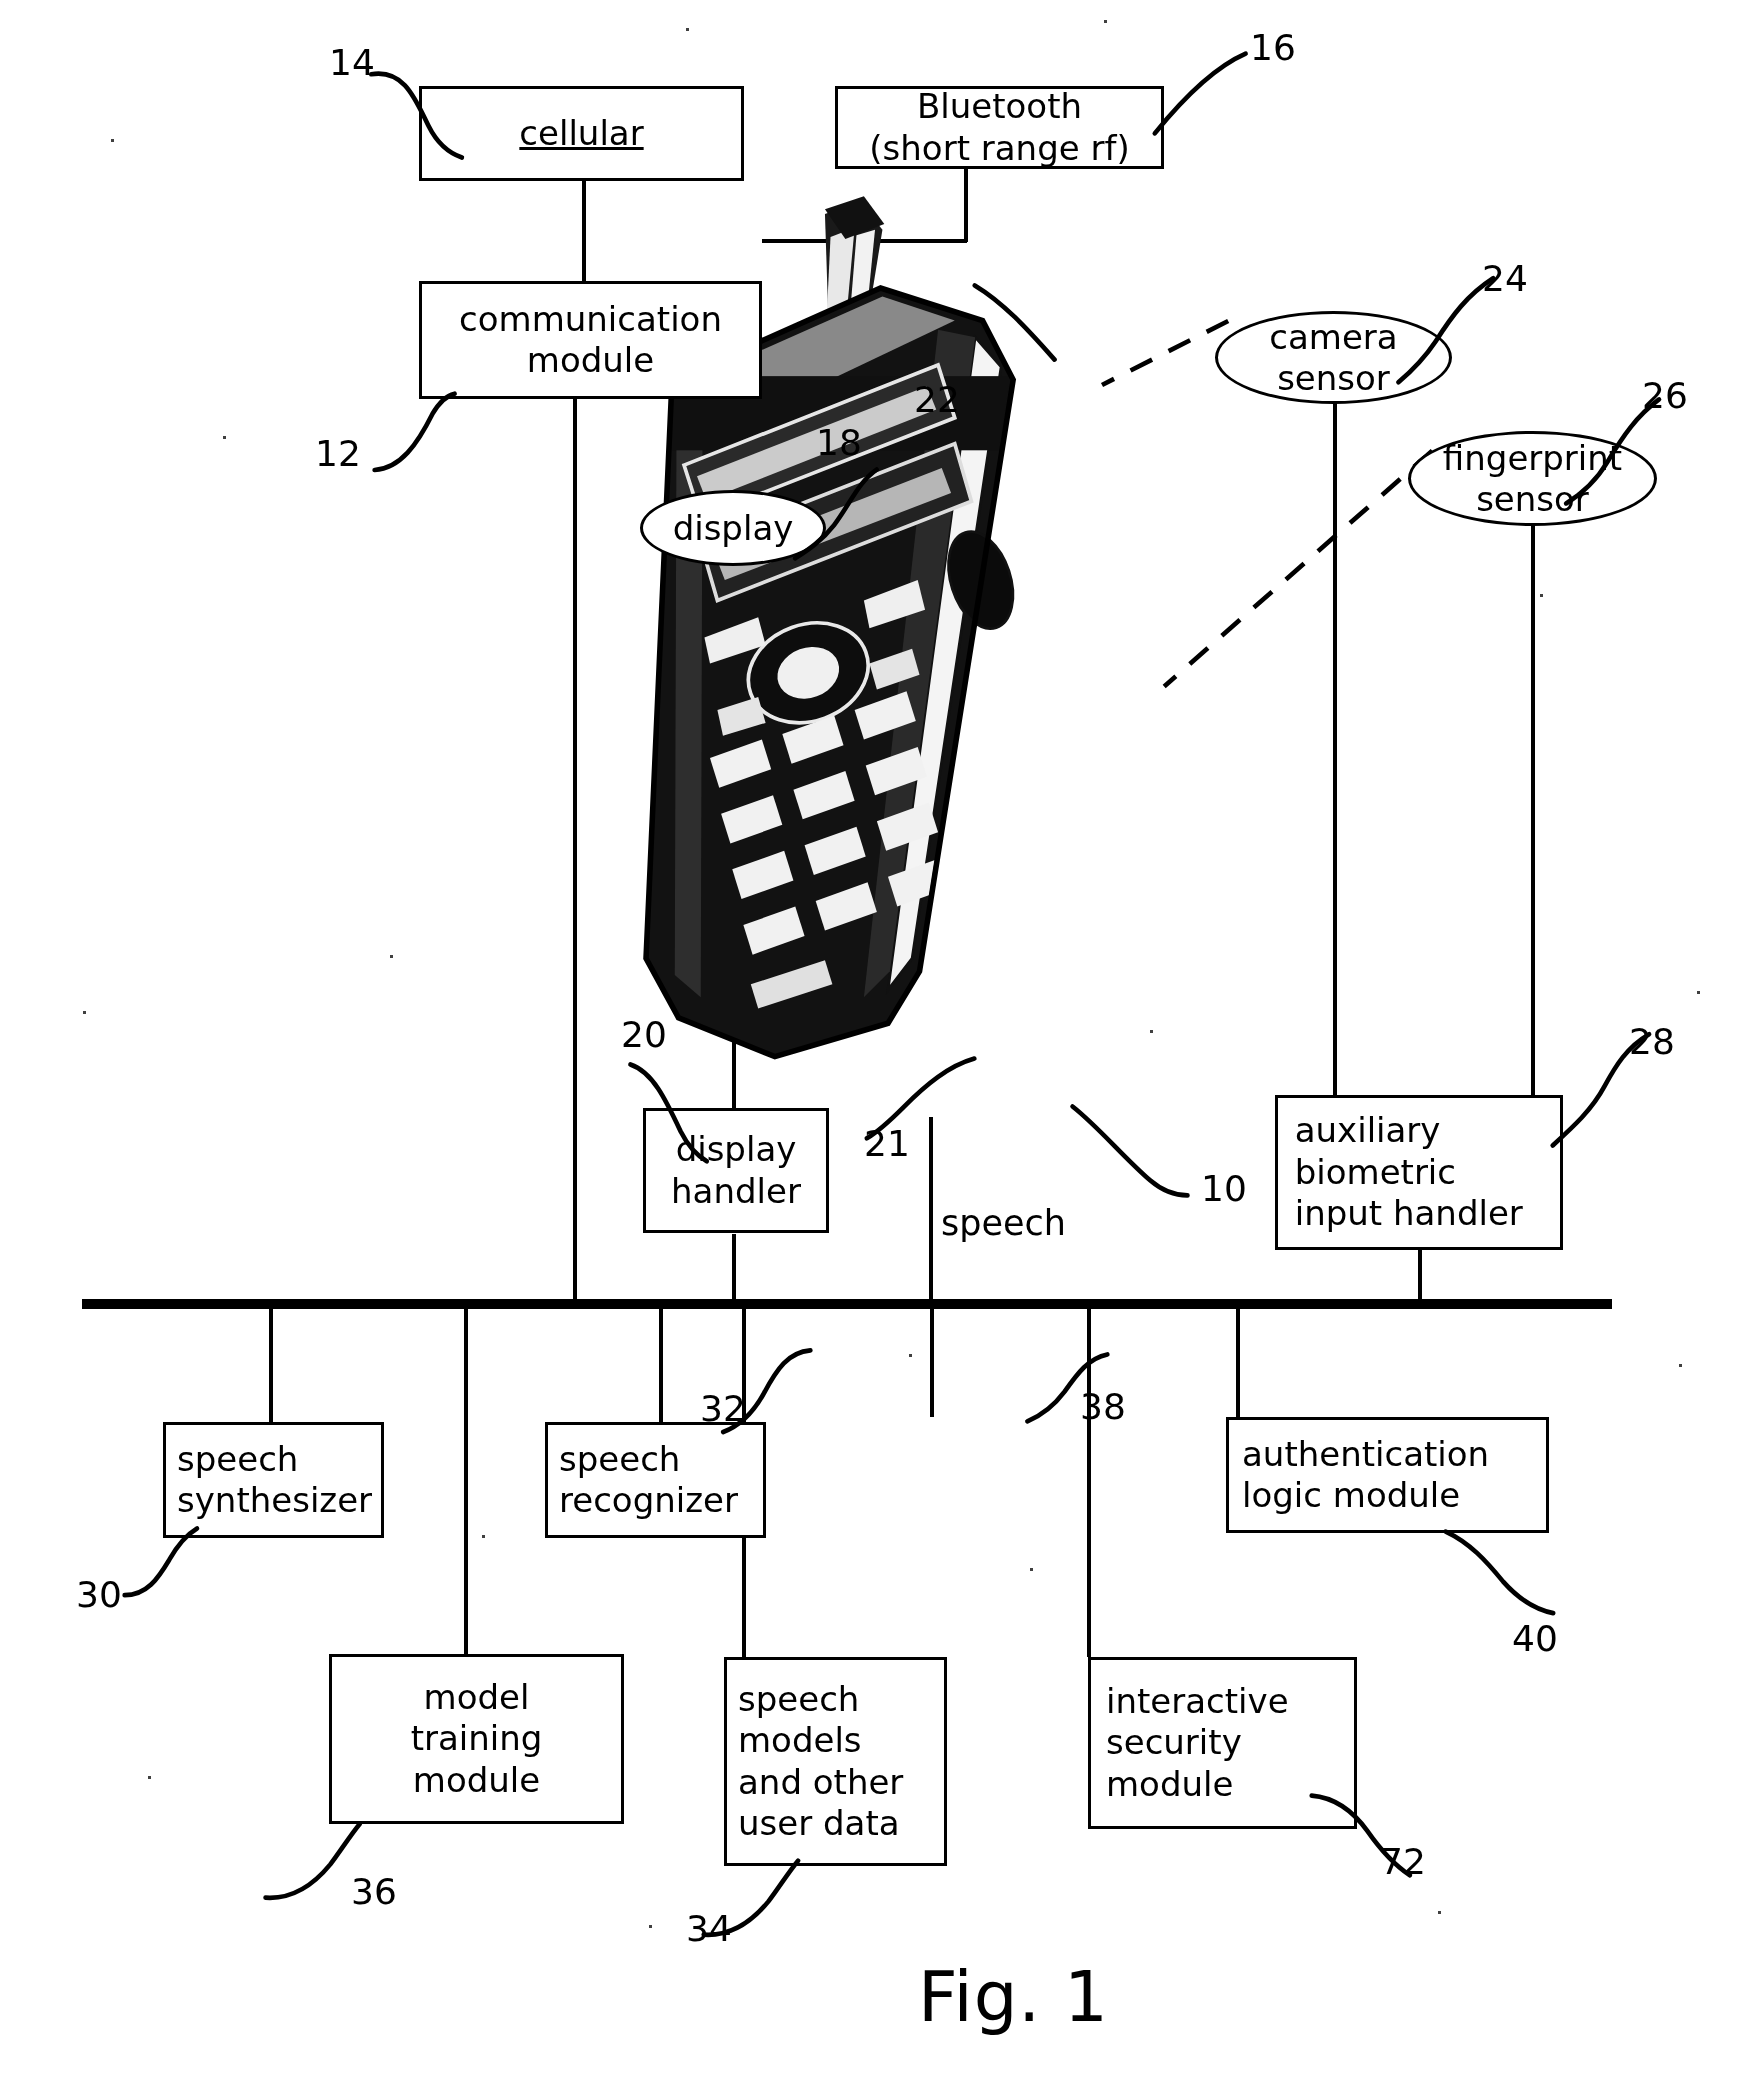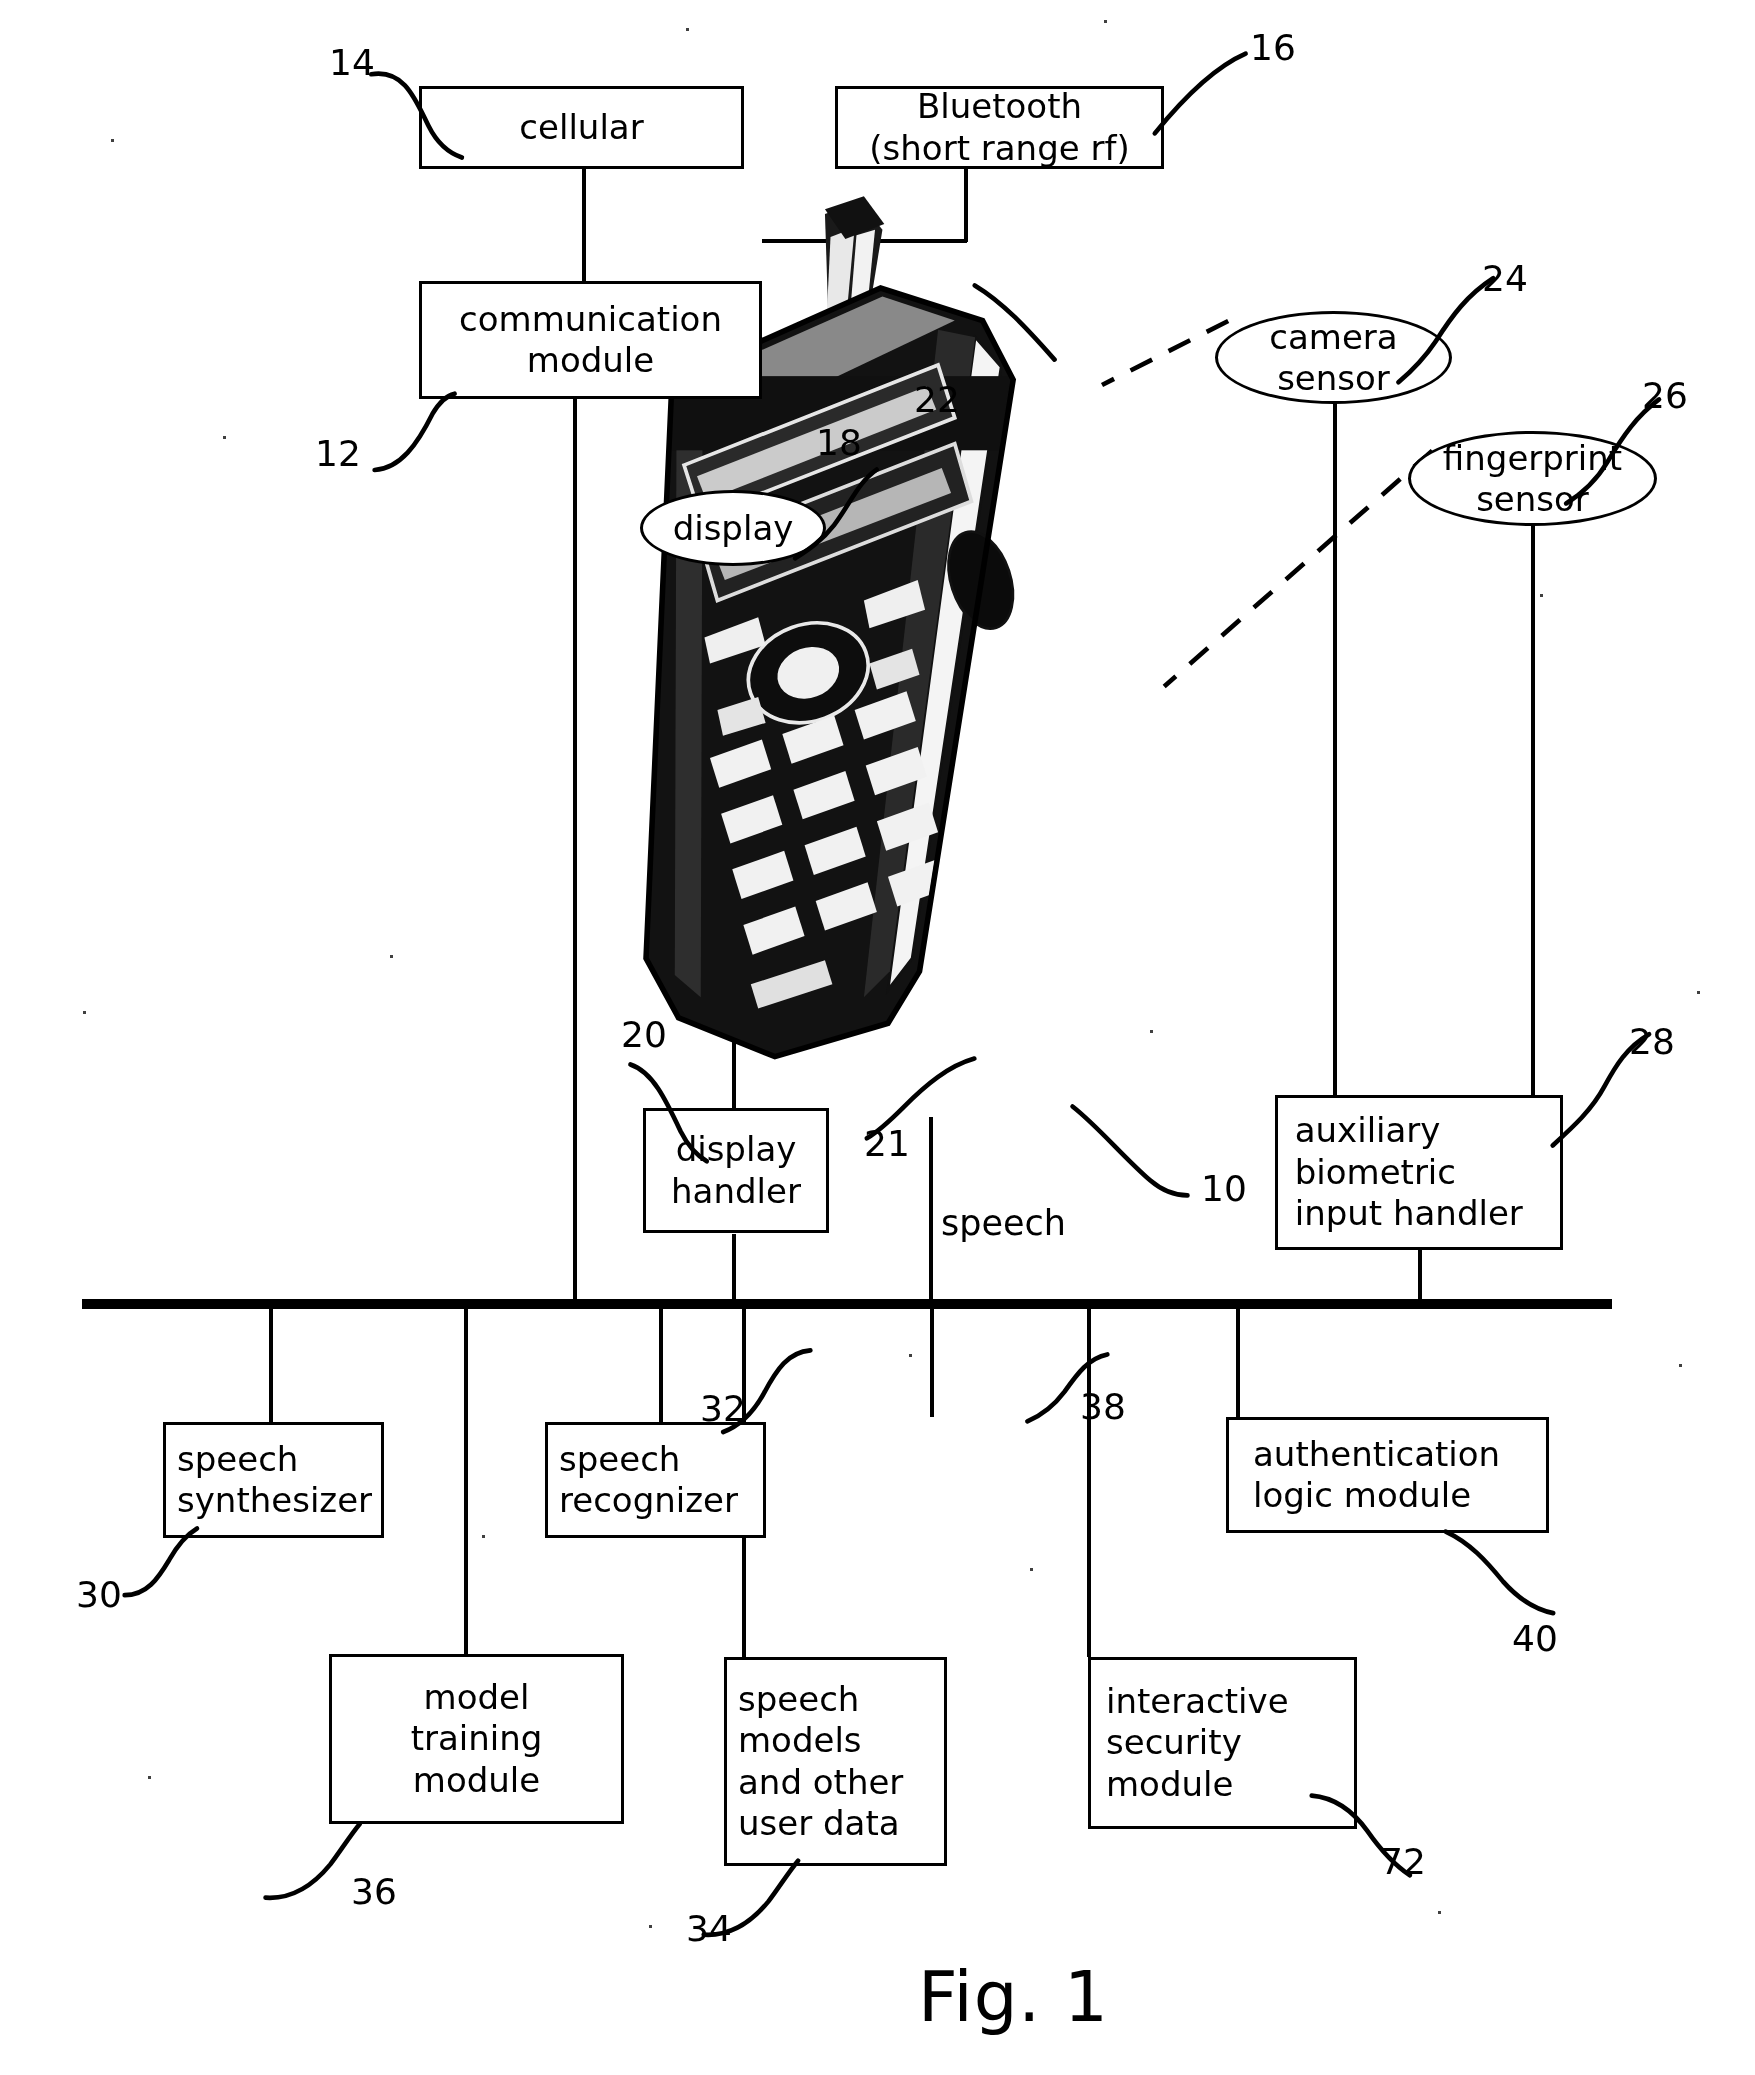--- a/index.html
+++ b/index.html
@@ -214,21 +214,21 @@
       </g>
 
       <g>
         <ellipse cx="498" cy="430" rx="32" ry="54" transform="rotate(-18 498 430)" fill="#0b0b0b" stroke="#111" stroke-width="3"></ellipse>
       </g>
 
       <path d="M 165 215 L 390 115 L 500 150 L 533 214 L 432 852 L 398 908 L 276 944 L 172 902 L 137 838 Z" fill="none" stroke="#000" stroke-width="6"></path>
     </svg>
   </div>
 
-  <div class="box" style="left:419px; top:86px; width:325px; height:83px;">
+  <div class="box" style="left:419px; top:86px; width:325px; height:95px;text-decoration:underline;">
     <span>cellular</span>
   </div>
 
   <div class="box" style="left:835px; top:86px; width:329px; height:83px; flex-direction:column;">
     <span>Bluetooth</span>
     <span>(short range rf)</span>
   </div>
 
   <div class="box" style="left:419px; top:281px; width:343px; height:118px; flex-direction:column;">
     <span>communication</span>
@@ -250,21 +250,21 @@
     <span>speech</span>
     <span>synthesizer</span>
   </div>
 
   <div class="box left" style="left:545px; top:1422px; width:221px; height:116px; flex-direction:column; align-items:flex-start; padding-left:11px; justify-content:center;">
     <span>speech</span>
     <span>recognizer</span>
   </div>
 
 
-  <div class="box left" style="left:1226px; top:1417px; width:323px; height:116px; flex-direction:column; align-items:flex-start; padding-left:24px; justify-content:center;">
+  <div class="box left" style="left:1226px; top:1417px; width:323px; height:116px; flex-direction:column; align-items:flex-start; padding-left:13px; justify-content:center;">
     <span>authentication</span>
     <span>logic module</span>
   </div>
 
   <div class="box" style="left:329px; top:1654px; width:295px; height:170px; flex-direction:column;">
     <span>model</span>
     <span>training</span>
     <span>module</span>
   </div>
 

